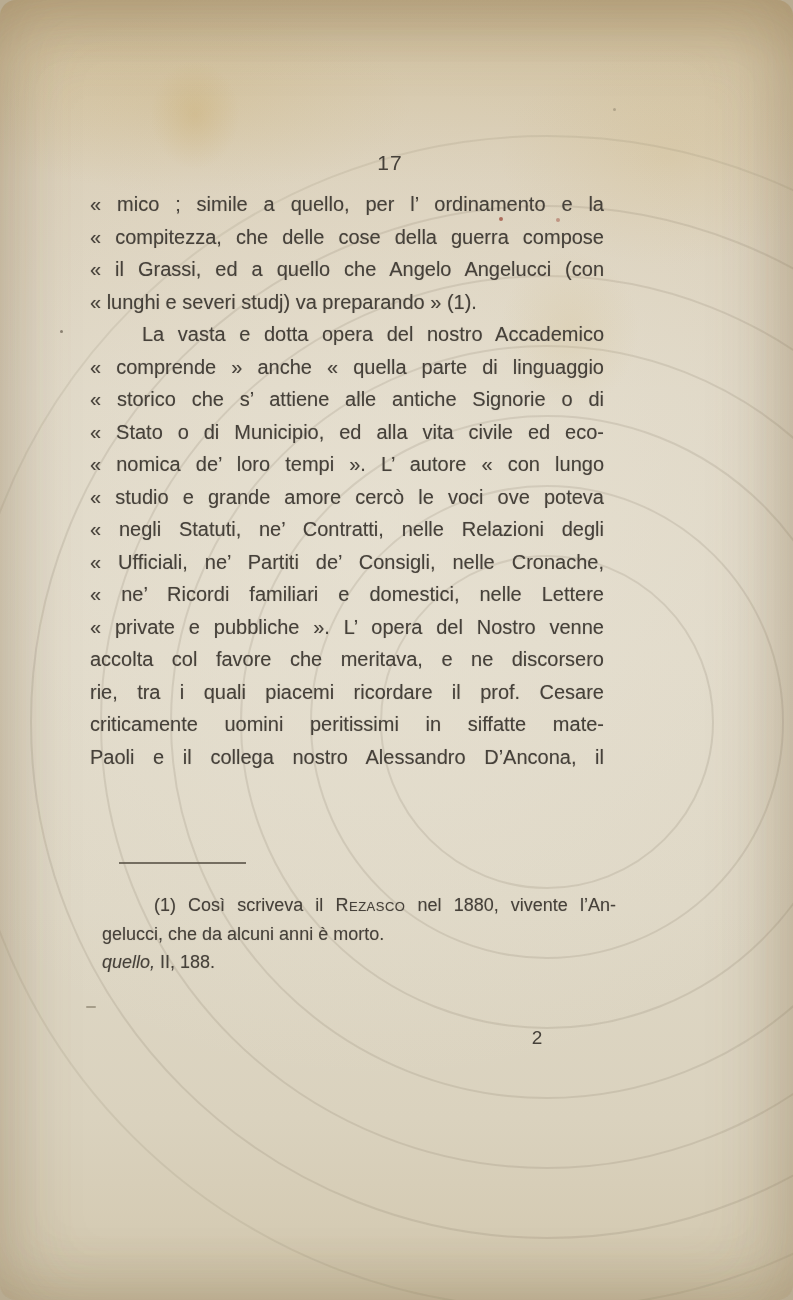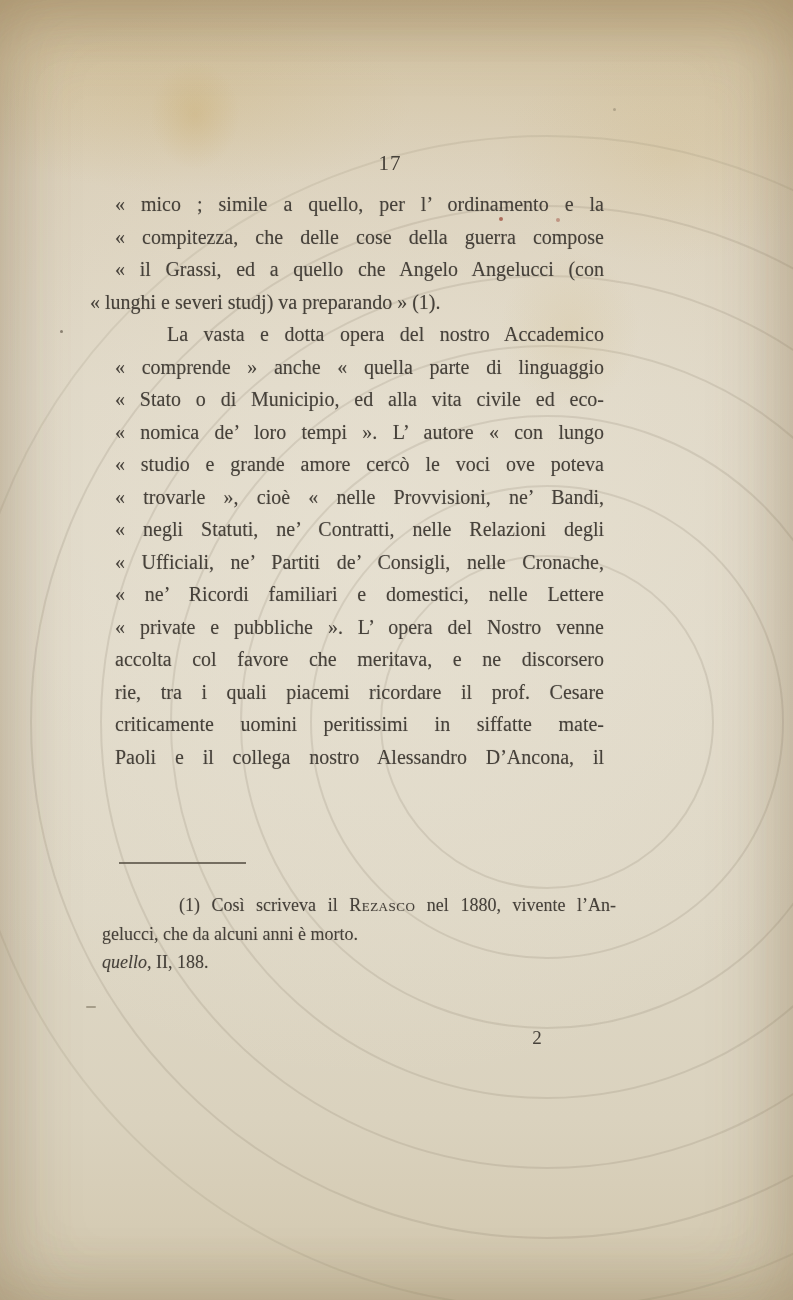--- a/index.html
+++ b/index.html
@@ -1,26 +1,27 @@
 <!DOCTYPE html>
 <html><head>
 <meta charset="utf-8">
 <style>
   html,body{margin:0;padding:0;background:#b9ac92;}
   .page{
     position:relative;
     width:793px;height:1300px;
     overflow:hidden;
-    font-family:Liberation Serif, serif;
+    font-family:Liberation Sans, sans-serif;
     color:#46413a;
     background:
       radial-gradient(ellipse 120% 70% at 48% 40%, rgba(236,231,218,0.50), rgba(236,231,218,0) 62%),
       radial-gradient(ellipse 40% 10% at 24% 8%, rgba(196,164,96,0.20), rgba(196,164,96,0) 70%),
       radial-gradient(ellipse 30% 12% at 84% 12%, rgba(203,174,110,0.22), rgba(203,174,110,0) 70%),
       linear-gradient(180deg,#c8b692 0%,#d3c4a5 5%,#dacfb9 14%,#ded6c4 30%,#e0d9c8 50%,#ded7c5 70%,#dad2be 86%,#d4cab2 96%,#cfc4a9 100%);
+    border-radius: 16px;
   }
   .page::after{ 
     content:"";position:absolute;inset:0;z-index:6;pointer-events:none;
     box-shadow:
       inset 0 25px 70px rgba(140,114,72,0.22),
       inset 0 -18px 60px rgba(125,104,70,0.14),
       inset -26px 0 70px rgba(130,108,74,0.12),
       inset 22px 0 70px rgba(130,108,74,0.10);
   }
   
@@ -40,21 +41,21 @@
     position:absolute;left:90px;top:188px;width:514px;z-index:5;
     font-size:20px;line-height:32.5px;
     text-shadow:0 0 1px rgba(70,64,56,0.35);
   }
   .footnotes{
     position:absolute;left:102px;top:891px;width:514px;z-index:5;
     font-size:18px;line-height:28.5px;
     text-shadow:0 0 1px rgba(70,64,56,0.30);
   }
   .tline{white-space:normal;}
-  .tline.just{text-align:justify;text-align-last:justify;margin-left:25px;}
+  .tline.just{text-align:justify;text-align-last:justify;}
   .tline.ind{text-indent:52px;}
   .it{font-style:italic;}
   .sc{font-variant:small-caps;letter-spacing:0.5px;}
   .rule{
     position:absolute;left:119px;top:862px;width:127px;height:1.5px;z-index:5;
     background:rgba(96,89,77,0.85);
   }
   .signature{
     position:absolute;left:517px;top:1027px;width:40px;z-index:5;
     text-align:center;font-size:19px;
@@ -83,24 +84,24 @@
 
   <div class="pagenum">17</div>
 
   <div class="body-text">
       <div class="tline just"><span>« mico ; simile a quello, per l’ ordinamento e la</span></div>
       <div class="tline just"><span>« compitezza, che delle cose della guerra compose</span></div>
       <div class="tline just"><span>« il Grassi, ed a quello che Angelo Angelucci (con</span></div>
       <div class="tline"><span>« lunghi e severi studj) va preparando » (1).</span></div>
       <div class="tline just ind"><span>La vasta e dotta opera del nostro Accademico</span></div>
       <div class="tline just"><span>« comprende » anche « quella parte di linguaggio</span></div>
+      <div class="tline just"><span>« storico che s’ attiene alle antiche Signorie o di</span></div>
       <div class="tline just"><span>« Stato o di Municipio, ed alla vita civile ed eco-</span></div>
       <div class="tline just"><span>« nomica de’ loro tempi ». L’ autore « con lungo</span></div>
       <div class="tline just"><span>« studio e grande amore cercò le voci ove poteva</span></div>
-      <div class="tline just"><span>« trovarle », cioè « nelle Provvisioni, ne’ Bandi,</span></div>
       <div class="tline just"><span>« negli Statuti, ne’ Contratti, nelle Relazioni degli</span></div>
       <div class="tline just"><span>« Ufficiali, ne’ Partiti de’ Consigli, nelle Cronache,</span></div>
       <div class="tline just"><span>« ne’ Ricordi familiari e domestici, nelle Lettere</span></div>
       <div class="tline just"><span>« private e pubbliche ». L’ opera del Nostro venne</span></div>
       <div class="tline just"><span>accolta col favore che meritava, e ne discorsero</span></div>
       <div class="tline just"><span>rie, tra i quali piacemi ricordare il prof. Cesare</span></div>
       <div class="tline just"><span>criticamente uomini peritissimi in siffatte mate-</span></div>
       <div class="tline just"><span>Paoli e il collega nostro Alessandro D’Ancona, il</span></div>
     </div>
 

